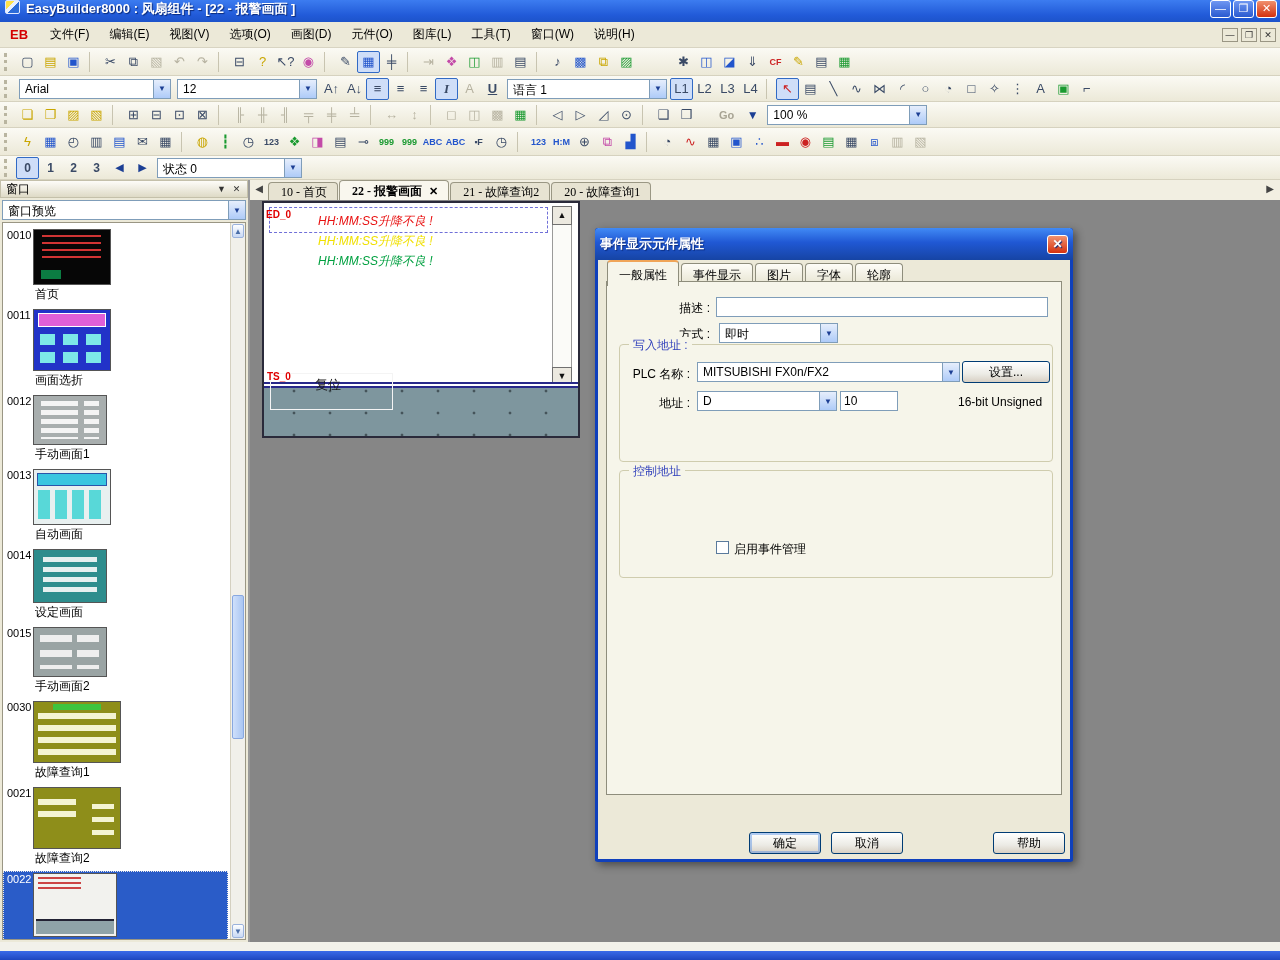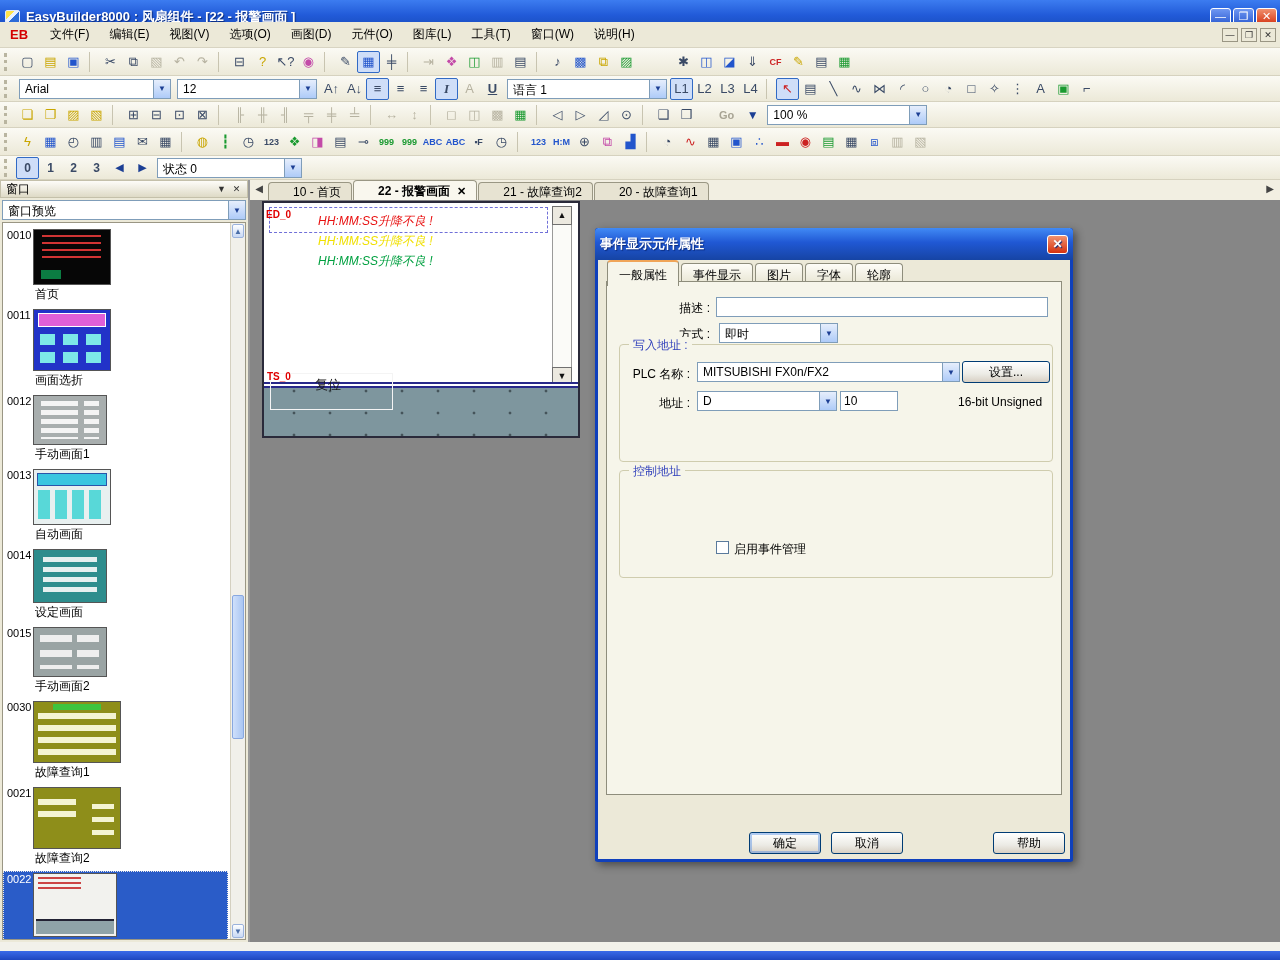--- a/index.html
+++ b/index.html
@@ -2,21 +2,21 @@
 <html><head>
 <meta charset="utf-8">
 <style>
   * { box-sizing: border-box; margin:0; padding:0; }
   html,body { width:1280px; height:960px; overflow:hidden; }
   body { position:relative; font-family:"Liberation Sans", sans-serif; font-size:12px; background:#868686; color:#000; }
 
   
   .titlebar { position:absolute; top:0; left:0; right:0; height:34px;
     background:linear-gradient(180deg,#3c7cf0 0%,#215ad8 45%,#1547b2 100%);
-    display:flex; align-items:center; padding:0 3px; }
+    display:flex; align-items:flex-start; padding:0 3px; }
   .app-icon { width:15px; height:14px; margin:0 2px;
     background:linear-gradient(135deg,#ffe24a 0 35%,#e8f0ff 35% 55%,#2b6bd8 55%);
     border:1px solid #dfe8ff; border-radius:2px; }
   .title-text { color:#fff; font-weight:bold; font-size:13px; margin-left:4px; flex:1;
     text-shadow:1px 1px 1px #0a2a7a; white-space:nowrap; overflow:hidden; }
   .win-controls { display:flex; gap:2px; }
   .wbtn { width:21px; height:18px; border:1px solid #fff; border-radius:3px; color:#fff;
     font-size:11px; line-height:15px; text-align:center;
     background:linear-gradient(180deg,#6f97f2,#2a5ad0); }
   .wbtn.close { background:linear-gradient(180deg,#f0906d,#d33110); }
@@ -129,23 +129,23 @@
   .t0022::before { left:4px; top:3px; width:52%; height:15px;
     background:repeating-linear-gradient(180deg,#cc4444 0 2px,transparent 2px 5px); }
   .t0022::after { left:2px; right:2px; bottom:2px; height:13px; background:#8fa3a8; border-top:2px solid #223; }
 
   
   .workarea { position:absolute; left:250px; top:180px; right:0; bottom:18px; background:#868686; }
   .tabbar { position:absolute; top:0; left:0; right:0; height:20px; background:#f2efe2;
     border-bottom:1px solid #9894820; display:flex; align-items:flex-end; padding-left:18px; }
   .tab-scroll { position:absolute; top:3px; font-size:10px; color:#444; width:12px; text-align:center; }
   .tab-scroll.left { left:3px; } .tab-scroll.right { right:4px; }
-  .tab { height:18px; padding:2px 10px 0 24px; margin-right:1px; background:#e7e3d2;
+  .tab { height:18px; padding:2px 10px 0 12px; margin-right:1px; background:#e7e3d2;
     border:1px solid #9a9784; border-bottom:none; border-radius:4px 4px 0 0; font-size:12px;
-    display:flex; align-items:center; gap:7px; white-space:nowrap; }
+    display:flex; align-items:center; gap:7px; white-space:nowrap;font-family:Liberation Serif, serif; }
   .tab.active { background:#f9f7ee; font-weight:bold; height:20px; }
   .tab-close { font-weight:bold; font-size:11px; }
   .tab-close:empty { display:none; }
 
   .canvas-window { position:absolute; left:12px; top:21px; width:318px; height:237px;
     background:#fff; border:2px solid #2a2a3a; }
   .ed-label { position:absolute; left:2px; top:6px; color:#e00000; font-size:10px; font-weight:bold; z-index:4; }
   .ev-select { position:absolute; left:5px; top:4px; width:279px; height:26px; border:1px dashed #7070d8; }
   .ev-rows { position:absolute; left:8px; top:8px; right:30px; }
   .ev-row { display:flex; height:20px; align-items:center; font-size:12px; font-style:italic;text-align:right; }

